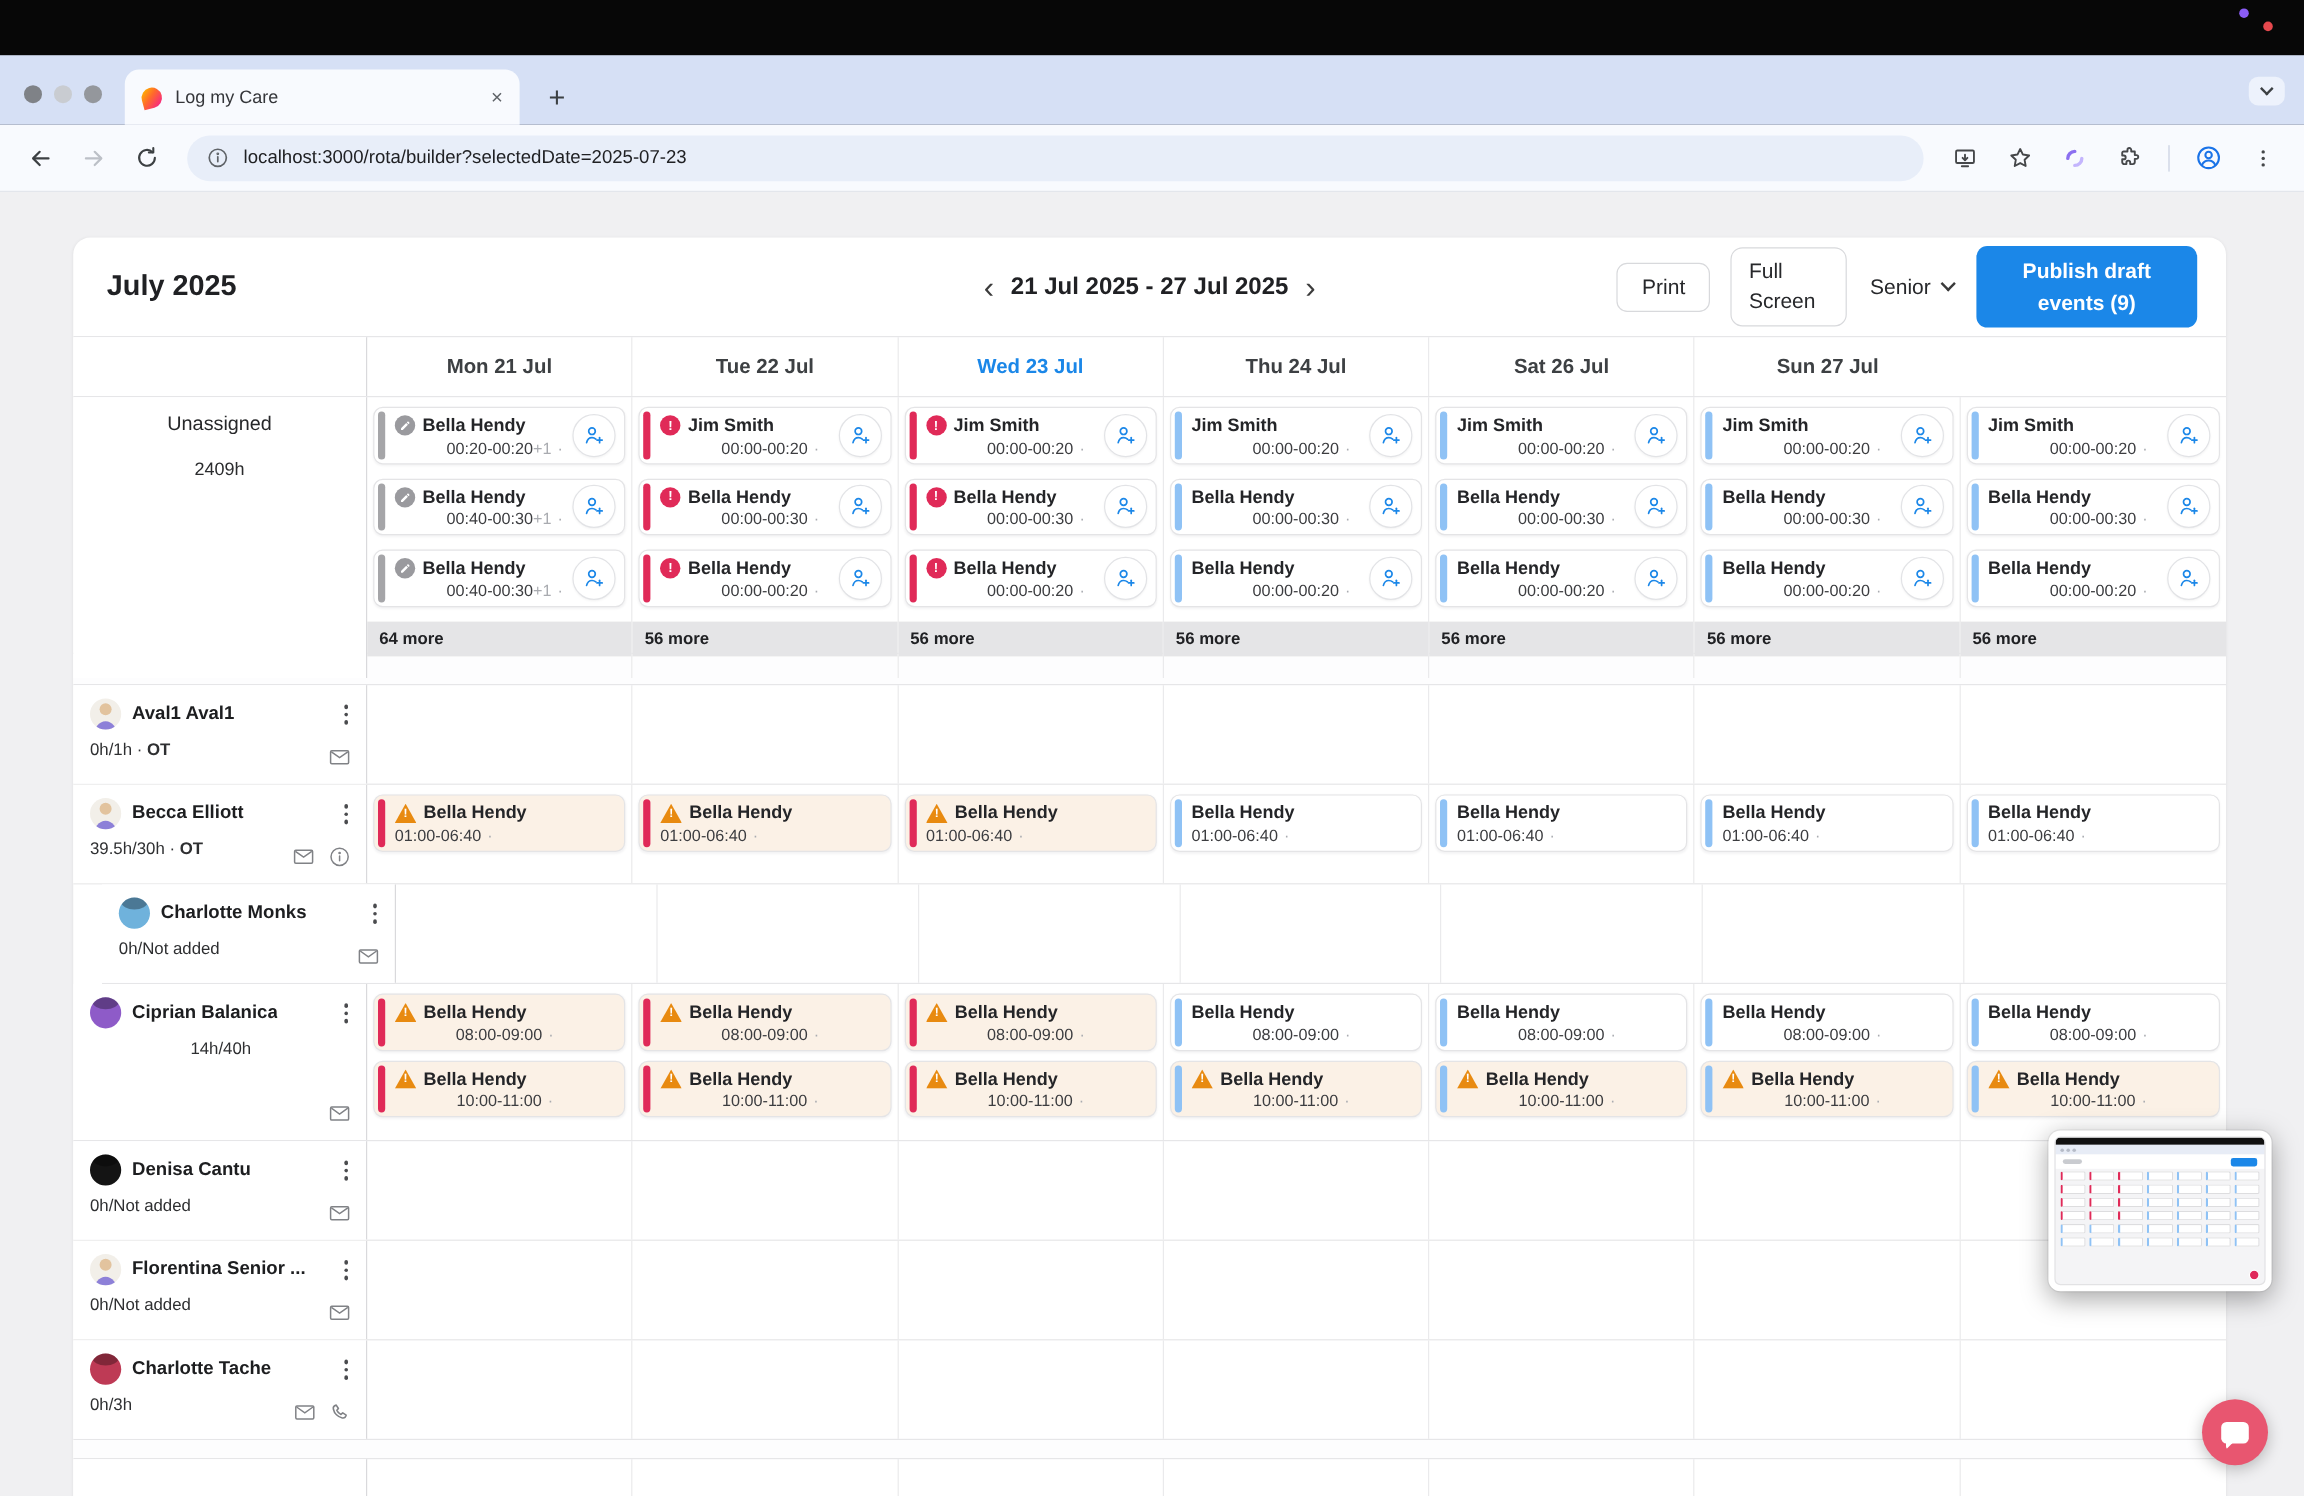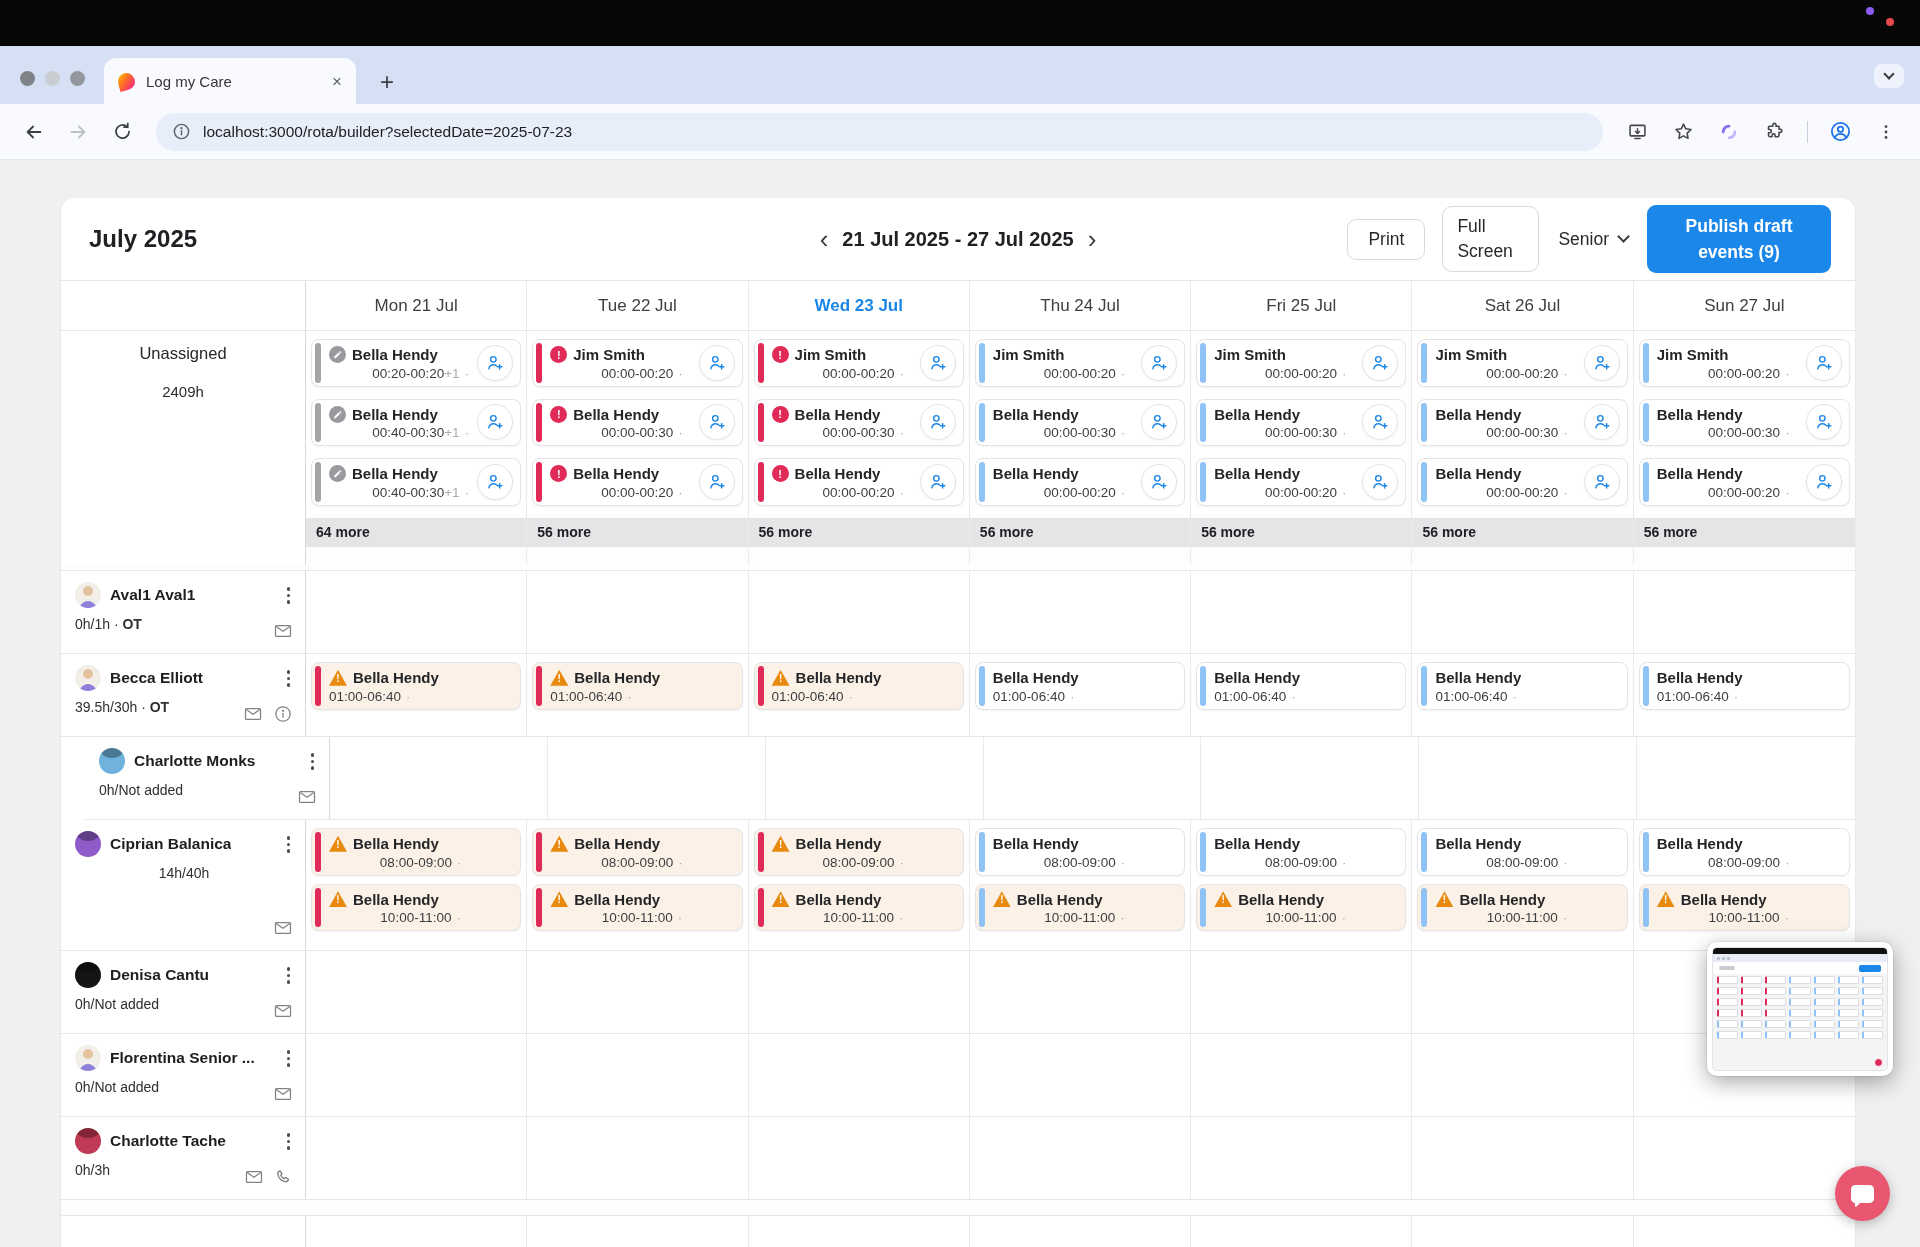--- a/index.html
+++ b/index.html
@@ -14,21 +14,21 @@
   .mdot.purple{right:46px;top:7px;background:#8B5CF6}
   .mdot.red{right:26px;top:18px;background:#E5484D}
 
   
   .tabstrip{height:58px;background:#D6E0F5;position:relative;flex:none;display:flex;align-items:flex-end}
   .traffic{position:absolute;left:20px;top:25px;display:flex;gap:10px}
   .tl{width:15px;height:15px;border-radius:50%;display:inline-block}
   .tl.c1{background:#7F8287}
   .tl.c2{background:#C9CCD1}
   .tl.c3{background:#94979C}
-  .tab{margin-left:104px;width:252px;height:46px;background:#F8FAFE;border-radius:12px 12px 0 0;display:flex;align-items:center;padding:0 14px;position:relative}
+  .tab{margin-left:104px;width:329px;height:46px;background:#F8FAFE;border-radius:12px 12px 0 0;display:flex;align-items:center;padding:0 14px;position:relative}
   .favicon{width:17px;height:17px;border-radius:55% 55% 55% 0;background:linear-gradient(140deg,#FFB300 10%,#FF6A2B 45%,#F72585 90%);transform:rotate(-15deg);flex:none}
   .tab-title{margin-left:11px;font-size:15px;color:#35363A}
   .tab-close{position:absolute;right:14px;font-size:17px;color:#5F6368;cursor:pointer;line-height:1}
   .newtab{margin-left:18px;margin-bottom:8px;border:none;background:none;font-size:24px;color:#3C4043;cursor:pointer;line-height:1;padding:2px 6px}
   .tabsearch{position:absolute;right:16px;top:18px;width:30px;height:24px;border:none;border-radius:8px;background:#EDF2FC;cursor:pointer;display:flex;align-items:center;justify-content:center}
   .chevron{width:8px;height:8px;border-right:2px solid #3C4043;border-bottom:2px solid #3C4043;transform:rotate(45deg);margin-top:-4px}
 
   
   .toolbar{height:56px;background:#F8FAFE;display:flex;align-items:center;padding:0 14px;gap:4px;flex:none;border-bottom:1px solid #E3E6EC}
   .nav-ic{width:40px;height:40px;border:none;background:none;display:flex;align-items:center;justify-content:center;cursor:pointer;flex:none}
@@ -53,21 +53,21 @@
   .btn.options{border:none;display:flex;align-items:center;gap:10px;padding:8px 2px}
   .chev{width:9px;height:9px;border-right:2px solid #3A3A3A;border-bottom:2px solid #3A3A3A;transform:rotate(45deg);margin-top:-5px}
   .btn.publish{background:#1B87E8;border:none;color:#fff;border-radius:9px;width:184px;padding:8px 12px;font-weight:600;line-height:1.5;font-size:17.5px}
 
   
   .grid{border-top:1px solid #E6E6E8}
   .grid-row{display:grid;grid-template-columns:245px repeat(7,1fr);border-bottom:1px solid #E6E6E8}
   .side-cell{border-right:1px solid #D9D9DC;position:relative;background:#fff}
   .day-cell{border-right:1px solid #EAEAEC;position:relative}
   .day-cell:last-child{border-right:none}
-  .day-head{display:flex;align-items:center;justify-content:center;font-size:17px;color:#3D4043;font-weight:400}
+  .day-head{display:flex;align-items:center;justify-content:center;font-size:17px;color:#3D4043;font-weight:700}
   .day-head.active{color:#1B87E8;font-weight:600}
   .spacer-row{height:26px;background:#FDFDFE;border-bottom:1px solid #E6E6E8}
   .spacer-row.thin{height:16px}
 
   .un-side{padding:13px 14px}
   .un-label{font-size:16.5px;color:#262729}
   .un-hours{font-size:15px;color:#2B2C2E;margin-top:20px}
   .un-col{display:flex;flex-direction:column;padding:8px 5px 0;height:100%}
   .un-col .event{margin-bottom:12px}
   .more{margin:auto -5px 18px;height:29px;background:#E5E5E7;display:flex;align-items:center;padding-left:10px;font-weight:700;font-size:14px;color:#202124;cursor:pointer}
@@ -248,21 +248,20 @@
           <button class="btn publish">Publish draft events (9)</button>
         </div>
       </div>
       <div class="grid" id="grid">
           <div class="grid-row" style="height: 50px;">
             <div class="side-cell"></div>
             <div class="day-cell day-head">Mon 21 Jul</div>
             <div class="day-cell day-head">Tue 22 Jul</div>
             <div class="day-cell day-head active">Wed 23 Jul</div>
             <div class="day-cell day-head">Thu 24 Jul</div>
-            <div class="day-cell day-head">Fri 25 Jul</div>
             <div class="day-cell day-head">Sat 26 Jul</div>
             <div class="day-cell day-head">Sun 27 Jul</div>
           </div>
           <div class="grid-row" style="height: 214px; text-align: center;">
             <div class="side-cell un-side">
               <div class="un-label">Unassigned</div>
               <div class="un-hours">2409h</div>
             </div>
             <div class="day-cell un-col">
               <div class="event draft">

